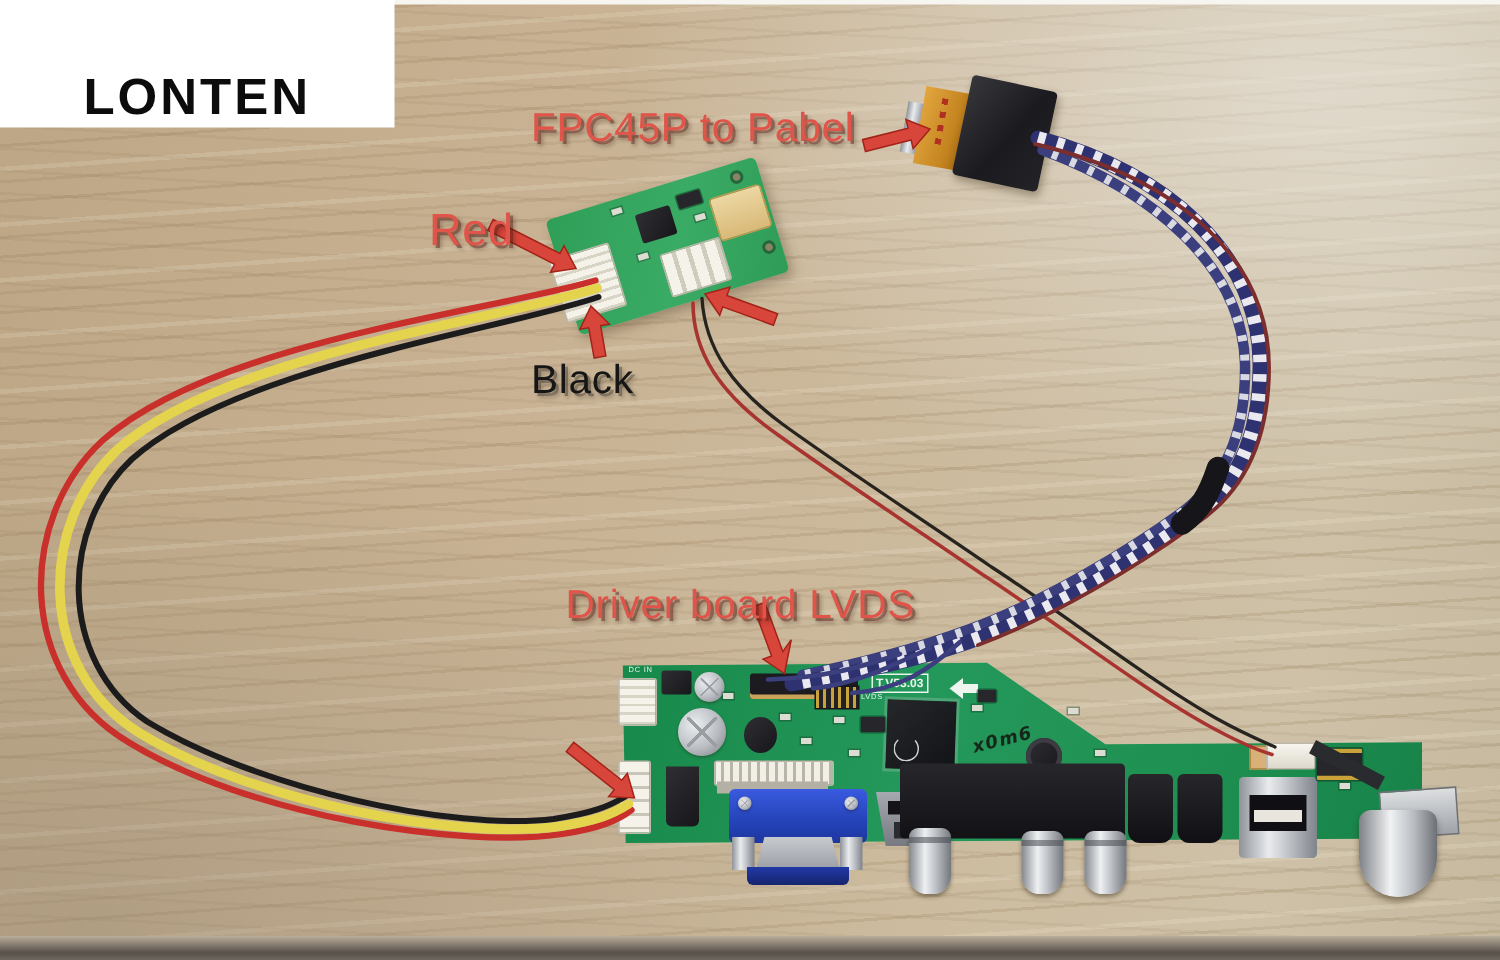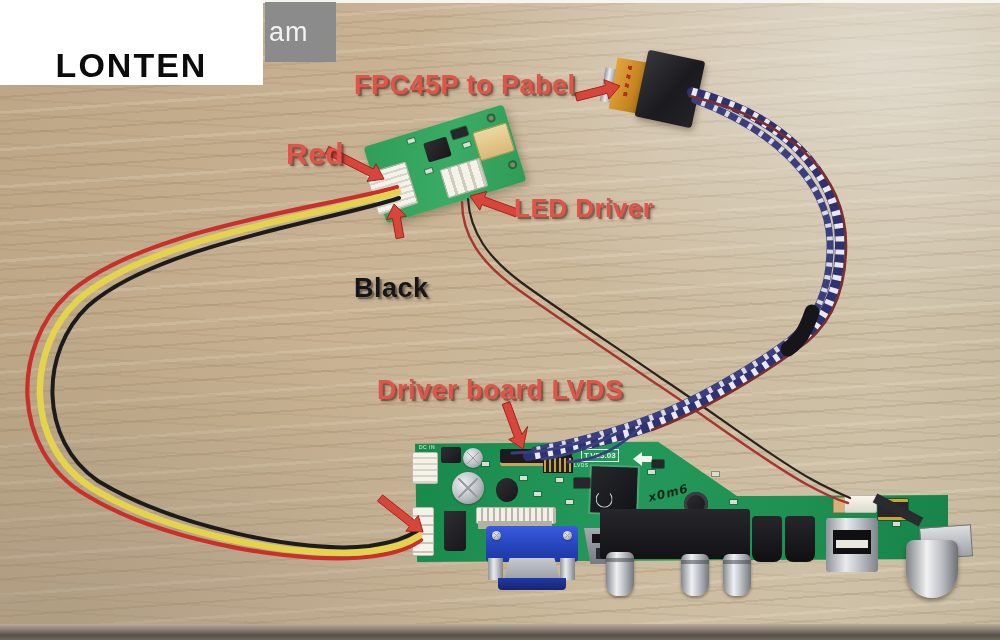--- a/index.html
+++ b/index.html
@@ -11,21 +11,21 @@
       radial-gradient(720px 420px at 88% 10%, rgba(236,233,227,.62), rgba(236,233,227,0) 65%),
       radial-gradient(900px 520px at 6% 96%, rgba(148,136,118,.38), rgba(148,136,118,0) 60%),
       repeating-linear-gradient(176deg, rgba(255,248,230,.15) 0 3px, rgba(0,0,0,0) 3px 9px, rgba(118,90,56,.11) 9px 11px, rgba(0,0,0,0) 11px 22px, rgba(134,104,66,.16) 22px 24px, rgba(0,0,0,0) 24px 37px),
       repeating-linear-gradient(183deg, rgba(108,84,54,.07) 0 2px, rgba(0,0,0,0) 2px 15px),
       linear-gradient(100deg,#bca685,#c8b293 35%,#ccba9d 60%,#cec1a7 85%,#c6b99f);
   }
   .abs{position:absolute;}
   .noi{pointer-events:none;}
   
   .lbl{
-    position:absolute;font-weight:700;color:#e0544a;letter-spacing:.5px;
+    position:absolute;font-weight:400;color:#e0544a;letter-spacing:.5px;
     text-shadow:2px 2px 0 rgba(96,32,22,.45), 3px 3px 3px rgba(46,22,12,.35);
     white-space:nowrap;
     text-align:center;
   }
   .lbl.dark{color:#161616;text-shadow:2px 2px 0 rgba(0,0,0,.28), 3px 3px 3px rgba(0,0,0,.25);}
   
   .logo-box{left:0;top:0;width:263px;height:85px;background:#ffffff;display:flex;align-items:flex-end;justify-content:center;}
   .logo-text{font-size:34px;font-weight:800;letter-spacing:2px;color:#0c0c0c;}
   .wm-box{left:265px;top:2px;width:71px;height:60px;background:#8b8b8b;display:flex;align-items:center;}
   .wm-text{font-size:27px;color:#f2f2f2;font-weight:400;padding-left:4px;letter-spacing:1px;}
@@ -185,25 +185,21 @@
       <polygon points="325.2,153.6 369.7,176.2 367,181.5 384,179 376,163.7 373.3,169 328.8,146.4"></polygon>
       <polygon points="518.4,209.2 484.6,197 486.6,191.4 470,196 479.8,210.2 481.8,204.6 515.6,216.8"></polygon>
       <polygon points="403.9,237.3 400.4,217.1 406.3,216.1 394,204 386.6,219.5 392.5,218.5 396.1,238.7"></polygon>
       <polygon points="502.2,404.4 514.4,437.3 508.7,439.4 523,449 527.5,426.5 521.9,434.5 509.8,401.6"></polygon>
       <polygon points="377.5,501.1 409.5,526.4 405.8,531.1 423,532 418.2,515.5 414.5,520.2 382.5,494.9"></polygon>
     </g>
   </svg>
 
   <div class="lbl" style="left:354px;top:70px;font-size:27px;">FPC45P to Pabel</div>
   <div class="lbl" style="left:286px;top:137px;font-size:30px;">Red</div>
-  <div class="lbl" style="left:514px;top:193px;font-size:26px;">LED Driver</div>
-  <div class="lbl dark" style="left:354px;top:238px;font-size:27px;margin-top:35px;">Black</div>
-  <div class="lbl" style="left:377px;top:375px;font-size:27px;">Driver board LVDS</div>
+  <div class="lbl dark" style="left:354px;top:238px;font-size:27px;">Black</div>
+  <div class="lbl" style="left:377px;top:388px;font-size:27px;">Driver board LVDS</div>
 
   <div class="abs logo-box">
     <span class="logo-text">LONTEN</span>
   </div>
-  <div class="abs wm-box">
-    <span class="wm-text">am</span>
-  </div>
 
   <div class="abs table-edge noi"></div>
 </div>
 
 </body></html>

